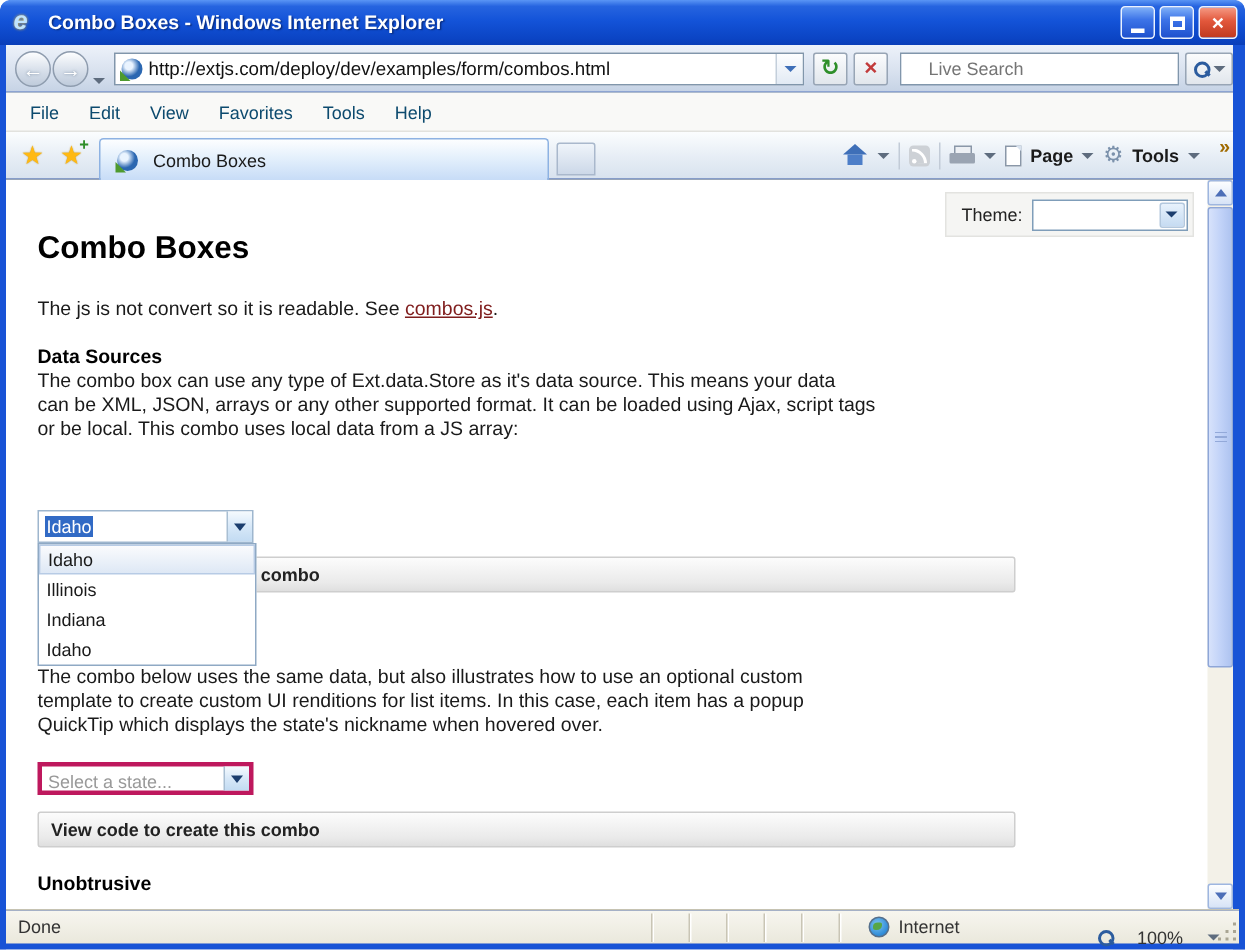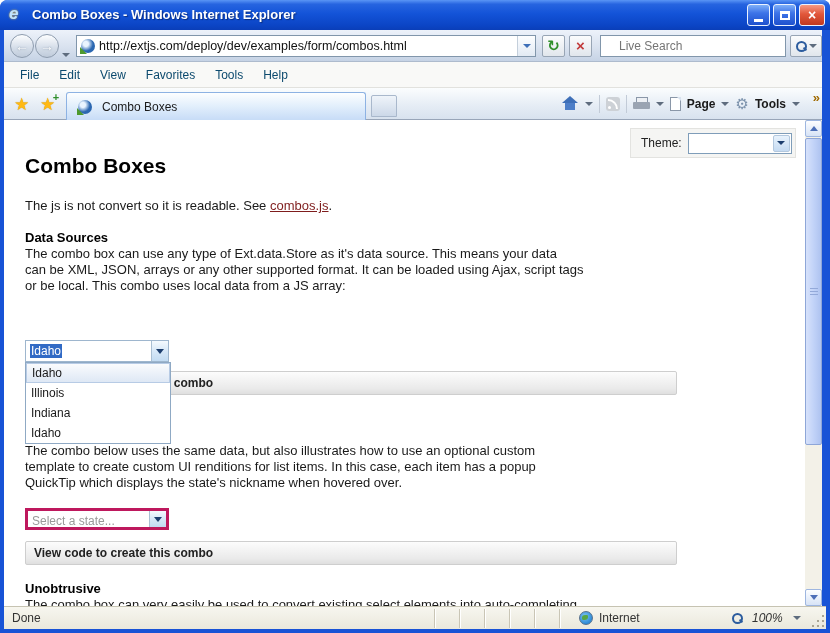--- a/index.html
+++ b/index.html
@@ -168,21 +168,21 @@
   .statusbar { position:absolute; left:4px; top:606px; width:822px; height:23px;
     background:linear-gradient(180deg,#F7F6EF,#EAE8DC); border-top:1px solid #C6C3B2; font-size:12px;
     color:#333; }
   .status-text { position:absolute; left:8px; top:4px; }
   .sb-sep { position:absolute; top:2px; width:1px; height:19px; background:#C9C5B5; box-shadow:1px 0 0 #fff; }
   .zone { position:absolute; left:575px; top:4px; display:flex; align-items:flex-end; gap:6px; }
   .globe { width:14px; height:14px; border-radius:50%; background:radial-gradient(circle at 40% 35%,#7FC4F0,#2E8BD8 70%);
     border:1px solid #56708C; position:relative; }
   .globe::after { content:""; position:absolute; left:2px; top:3px; width:6px; height:5px; background:#57A646;
     border-radius:50% 20% 60% 30%; }
-  .zoomctl { position:absolute; left:728px; top:4px; display:flex; align-items:center; gap:10px;font-style:italic; }
+  .zoomctl { position:absolute; left:728px; top:11px; display:flex; align-items:center; gap:16px; }
   .grip { position:absolute; right:2px; bottom:2px; width:13px; height:13px; }
   .grip i { position:absolute; width:2px; height:2px; background:#A9A593; }
   .grip i:nth-child(1){right:0;bottom:0;} .grip i:nth-child(2){right:5px;bottom:0;}
   .grip i:nth-child(3){right:10px;bottom:0;} .grip i:nth-child(4){right:0;bottom:5px;}
   .grip i:nth-child(5){right:5px;bottom:5px;} .grip i:nth-child(6){right:0;bottom:10px;}
 </style>
 </head>
 <body>
 
 <div class="window">
@@ -307,21 +307,20 @@
     <div class="ext-combo combo2">
       <span class="combo-text placeholder-text">Select a state...</span>
       <span class="trigger">
           <span class="caret"></span>
         </span>
     </div>
 
     <div class="code-bar bar2">View code to create this combo</div>
 
     <div class="bold-h unob-h">Unobtrusive</div>
-    <div class="para p3-clip">The combo box can very easily be used to convert existing select elements into auto-completing</div>
 
     <div class="scrollbar">
       <div class="sb-btn sb-up">
           <span class="c-up"></span>
         </div>
       <div class="sb-thumb">
           <span class="sb-grip"></span>
         </div>
       <div class="sb-btn sb-down">
           <span class="c-down"></span>

